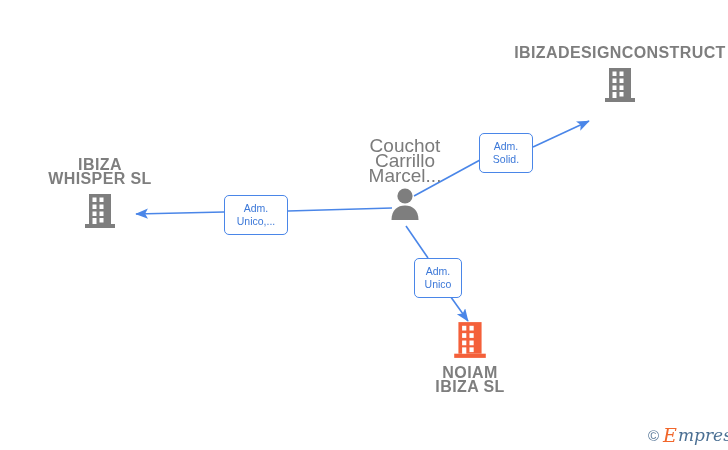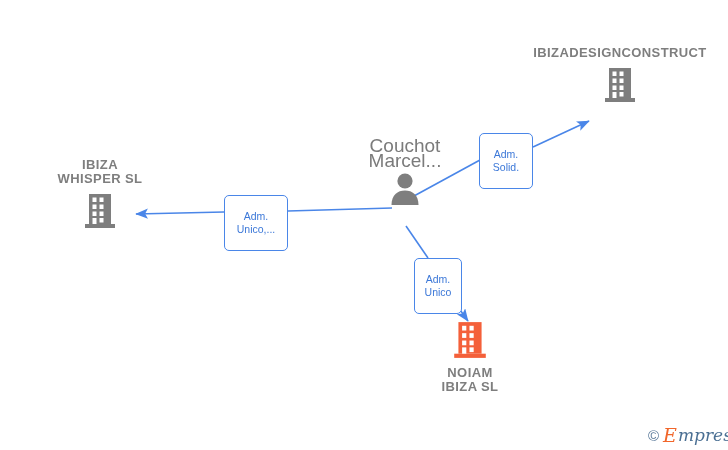--- a/index.html
+++ b/index.html
@@ -24,21 +24,21 @@
     left: 0;
     top: 0;
     width: 728px;
     height: 450px;
   }
   .node {
     position: absolute;
     text-align: center;
   }
   .node-label {
-    font-size: 13px;
+    font-size: 16px;
     font-weight: bold;
     color: #7e7e7e;
     letter-spacing: 0.4px;
     line-height: 14px;
     white-space: nowrap;
   }
   .node-label.person {
     font-weight: normal;
     font-size: 19px;
     line-height: 15px;
@@ -51,21 +51,21 @@
   }
   .edge-label {
     position: absolute;
     border: 1px solid #4a86e8;
     border-radius: 5px;
     background: #ffffff;
     color: #3c78d8;
     font-size: 10.5px;
     line-height: 13px;
     text-align: center;
-    padding: 14px 6px;
+    padding: 6px 6px;
     box-sizing: border-box;
     white-space: nowrap;
   }
   .watermark {
     position: absolute;
     left: 648px;
     top: 426px;
     display: flex;
     align-items: center;
     gap: 4px;
@@ -146,20 +146,21 @@
       <rect x="9.5" y="19.5" width="4" height="4.5" fill="#ffffff"></rect>
       <rect x="16.5" y="19.5" width="4" height="4.5" fill="#ffffff"></rect>
       <rect x="9.5" y="26" width="4" height="6" fill="#ffffff"></rect>
       <rect x="16.5" y="26" width="4" height="4.5" fill="#ffffff"></rect>
     </svg>
   </div>
 
   <div class="node" style="left:350px; top:138px; width:110px;">
     <div class="node-label person">
       <div>Couchot</div>
+      <div>Carrillo</div>
       <div>Marcel...</div>
     </div>
     <svg class="node-icon" width="34" height="34" viewBox="0 0 34 34" style="margin-top:3px;">
       <circle cx="17" cy="10" r="7.6" fill="#7e7e7e"></circle>
       <path d="M3.5,34 C3.5,24.2 9.6,19.6 17,19.6 C24.4,19.6 30.5,24.2 30.5,34 Z" fill="#7e7e7e"></path>
     </svg>
   </div>
 
   <div class="node" style="left:415px; top:320px; width:110px;">
     <svg class="node-icon" width="36" height="40" viewBox="0 0 34 38">

